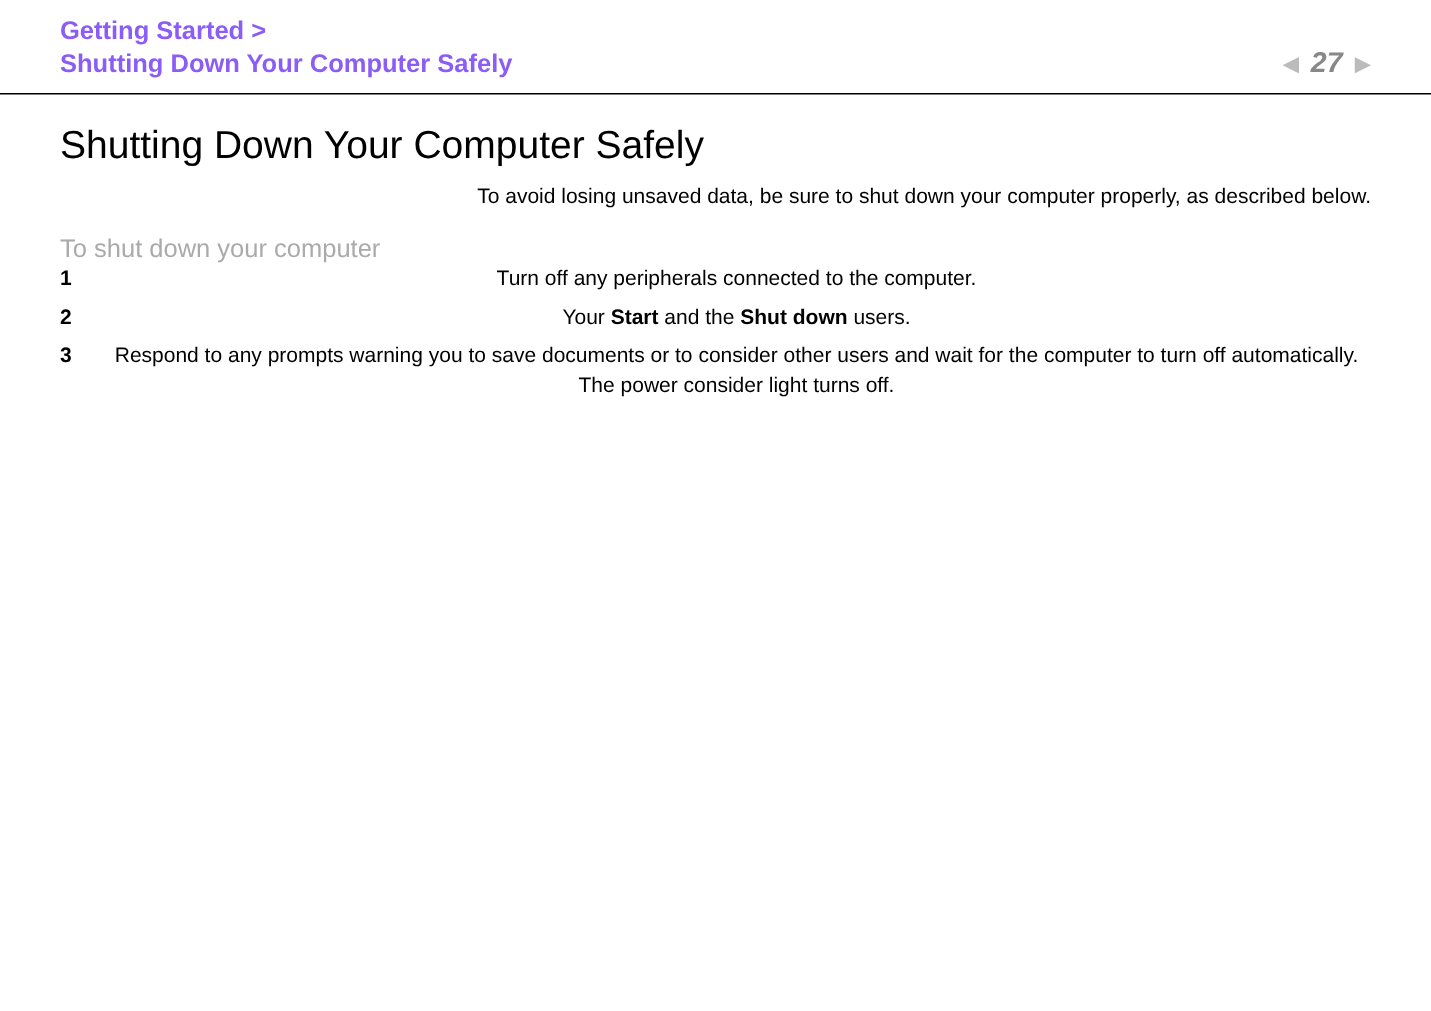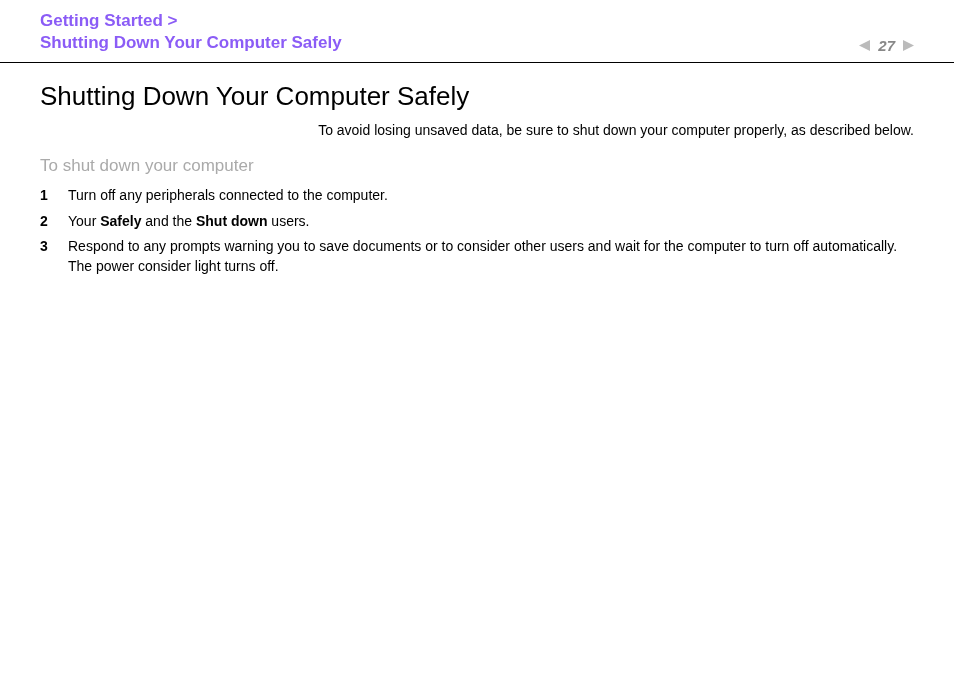--- a/index.html
+++ b/index.html
@@ -26,21 +26,21 @@
       font-weight: bold;
       color: #8b5cf6;
       line-height: 1.3;
     }
     .page-nav {
       display: flex;
       align-items: center;
       gap: 6px;
     }
     .page-number {
-      font-size: 15px;
+      font-size: 19px;
       font-weight: bold;
       font-style: italic;
       color: #888;
       padding: 0 2px;
     }
     .nav-arrow {
       display: inline-flex;
       align-items: center;
     }
     .nav-arrow svg {
@@ -59,39 +59,39 @@
     .intro-text {
       font-size: 14px;
       color: #000;
       margin-bottom: 18px;
       text-align: right;
     }
     .sub-title {
       font-size: 17px;
       color: #aaa;
       font-weight: normal;
-      margin-bottom: 10px;
     }
     .step-list {
       list-style: none;
     }
     .step-item {
       display: flex;
       align-items: flex-start;
       margin-bottom: 6px;
       font-size: 14px;
       line-height: 1.4;
     }
     .step-number {
       font-weight: bold;
       min-width: 28px;
       flex-shrink: 0;
     }
     .step-text {
       flex: 1;
+      text-align: center;
     }
     .bold {
       font-weight: bold;
     }
   </style>
 </head>
 <body>
 
 <div class="header">
   <div class="breadcrumb">
@@ -117,20 +117,20 @@
   <h1 class="main-title">Shutting Down Your Computer Safely</h1>
   <p class="intro-text">To avoid losing unsaved data, be sure to shut down your computer properly, as described below.</p>
   <h2 class="sub-title">To shut down your computer</h2>
   <ol class="step-list">
     <li class="step-item">
       <span class="step-number">1</span>
       <span class="step-text"><span>Turn off any peripherals connected to the computer.</span></span>
     </li>
     <li class="step-item">
       <span class="step-number">2</span>
-      <span class="step-text"><span>Your </span><span class="bold">Safely</span><span> and the </span><span class="bold">Shut down</span><span> users.</span></span>
+      <span class="step-text"><span>Your </span><span class="bold">Start</span><span> and the </span><span class="bold">Shut down</span><span> users.</span></span>
     </li>
     <li class="step-item">
       <span class="step-number">3</span>
       <span class="step-text"><span>Respond to any prompts warning you to save documents or to consider other users and wait for the computer to turn off automatically.</span><br><span>The power consider light turns off.</span></span>
     </li>
   </ol>
 </div>
 
 </body></html>

